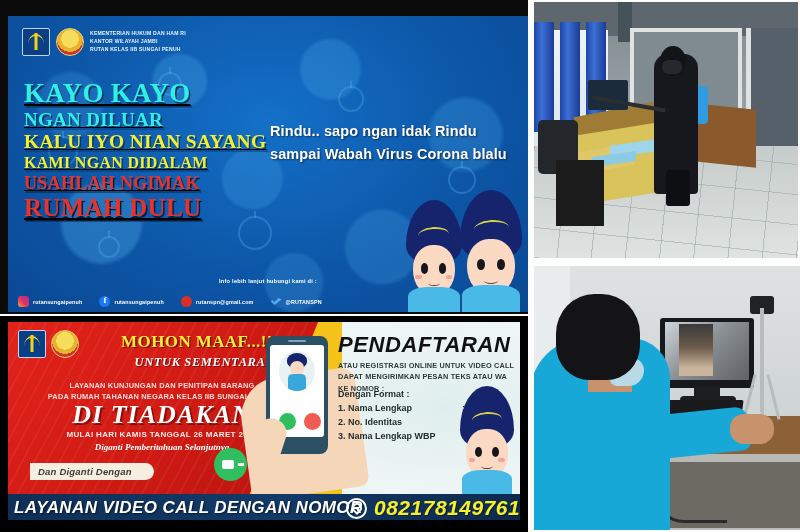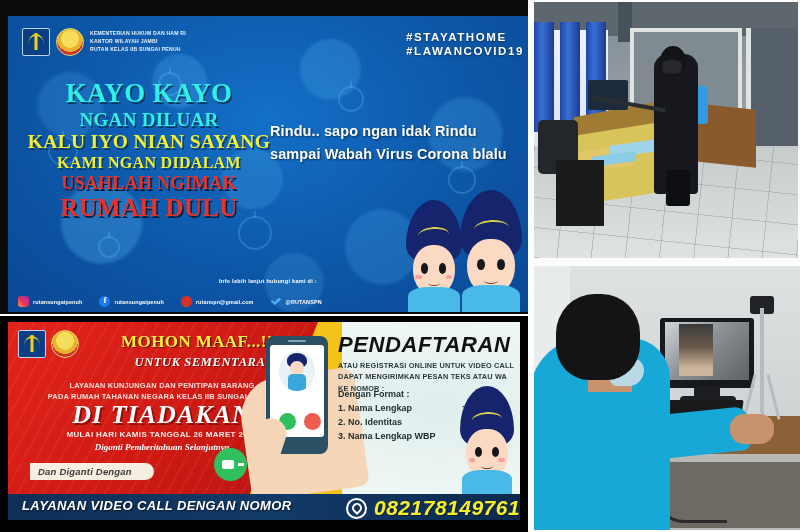--- a/index.html
+++ b/index.html
@@ -45,21 +45,21 @@
     background:radial-gradient(circle at 50% 38%,#f6de5c 0 42%,#e8b22c 43% 62%,#c9352a 63% 100%);
     border:1px solid #e8d27a;}
   #ministry-lines{color:#e8f2fd;font-size:5.1px;line-height:1.55;letter-spacing:.22px;
     font-weight:700;text-transform:uppercase;}
 
   #hashtags{position:absolute;right:4px;top:14px;text-align:left;color:#fff;
     font-weight:800;font-size:11.5px;line-height:1.22;letter-spacing:1.6px;
     text-shadow:0 1px 2px rgba(0,0,0,.45);}
 
   
-  #slogan{position:absolute;left:16px;top:64px;width:250px;text-align:center;}
+  #slogan{position:absolute;left:16px;top:64px;width:250px;text-align:left;text-decoration:underline;}
   #slogan div{font-weight:800;font-family:"Liberation Serif",serif;line-height:1.0;
     margin-bottom:3px;letter-spacing:.3px;}
   .s-cyan{color:#2ff0e6;text-shadow:1.5px 1.5px 0 #063a63;}
   .s-yellow{color:#f2ef32;text-shadow:1.5px 1.5px 0 #063a63;}
   .s-red{color:#e8322a;text-shadow:1.5px 1.5px 0 #071f3d;}
   #sl1{font-size:27px;} #sl2{font-size:19px;}
   #sl3{font-size:19.5px;} #sl4{font-size:16px;}
   #sl5{font-size:18px;} #sl6{font-size:25px;}
 
   
@@ -166,21 +166,21 @@
     font-size:7.3px;font-weight:700;line-height:1.55;letter-spacing:.18px;}
   #reg-format{position:absolute;left:330px;top:67px;z-index:6;color:#1d2b2b;font-size:9px;
     font-weight:700;}
   .reg-item{position:absolute;left:330px;z-index:6;color:#1d2b2b;font-size:9px;font-weight:700;
     width:140px;}
   .reg-item .colon{position:absolute;left:124px;top:0;}
   #ri1{top:81px;} #ri2{top:95px;} #ri3{top:109px;}
 
   #poster-bottom{position:absolute;left:8px;top:178px;width:512px;height:26px;
     background:linear-gradient(90deg,#0f2f57 0%,#123a69 52%,#0d2a4d 100%);}
-  #layanan-vc{position:absolute;left:14px;top:4px;color:#fff;font-size:13px;font-weight:800;
+  #layanan-vc{position:absolute;left:6px;top:4px;color:#fff;font-size:17px;font-weight:800;
     font-style:italic;letter-spacing:.4px;text-shadow:1px 1px 2px rgba(0,0,0,.6);}
   #wa-wrap{position:absolute;left:338px;top:2px;display:flex;align-items:center;gap:7px;}
   #wa-ico{width:17px;height:17px;border-radius:50%;border:2px solid #fff;position:relative;}
   #wa-ico:after{content:"";position:absolute;left:3.5px;top:3.5px;width:6px;height:6px;
     border:2px solid #fff;border-radius:50% 50% 50% 0;transform:rotate(-45deg);}
   #wa-num{color:#f7ef2a;font-size:21px;font-weight:800;font-style:italic;letter-spacing:.5px;
     text-shadow:1px 1px 0 rgba(0,0,0,.35);}
   .poster-mascot{position:absolute;right:6px;bottom:0;width:54px;height:108px;z-index:7;}
 
   
@@ -275,24 +275,20 @@
       <div id="banner-head">
         <div class="logo-kumham"></div>
         <div class="logo-jambi"></div>
         <div id="ministry-lines">
           <div>KEMENTERIAN HUKUM DAN HAM RI</div>
           <div>KANTOR WILAYAH JAMBI</div>
           <div>RUTAN KELAS IIB SUNGAI PENUH</div>
         </div>
       </div>
 
-      <div id="hashtags">
-        <div>#STAYATHOME</div>
-        <div>#LAWANCOVID19</div>
-      </div>
 
       <div id="slogan">
         <div id="sl1" class="s-cyan">KAYO KAYO</div>
         <div id="sl2" class="s-cyan">NGAN DILUAR</div>
         <div id="sl3" class="s-yellow">KALU IYO NIAN SAYANG</div>
         <div id="sl4" class="s-yellow">KAMI NGAN DIDALAM</div>
         <div id="sl5" class="s-red">USAHLAH NGIMAK</div>
         <div id="sl6" class="s-red">RUMAH DULU</div>
       </div>
 

